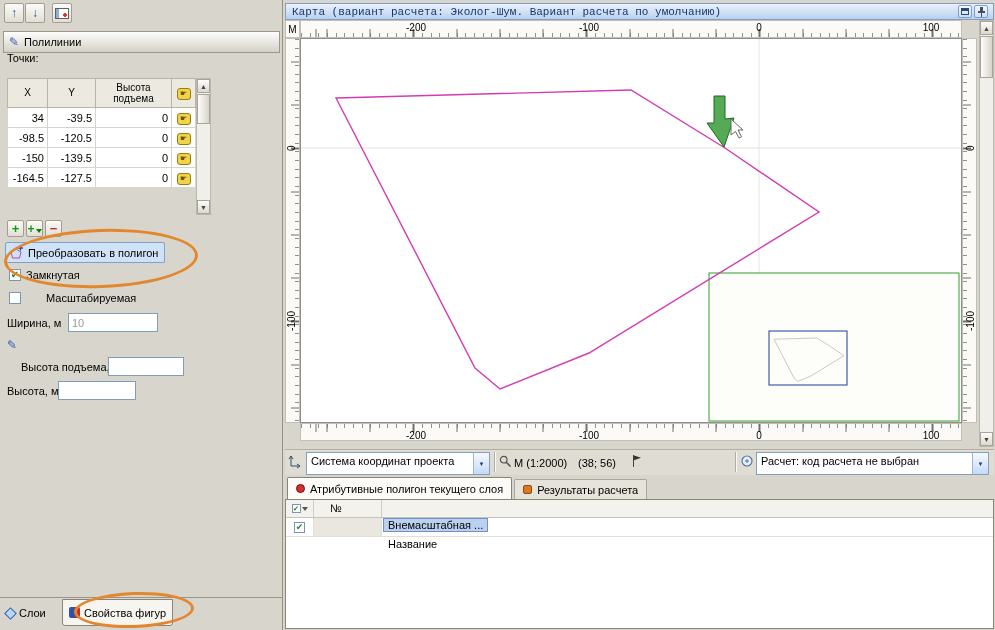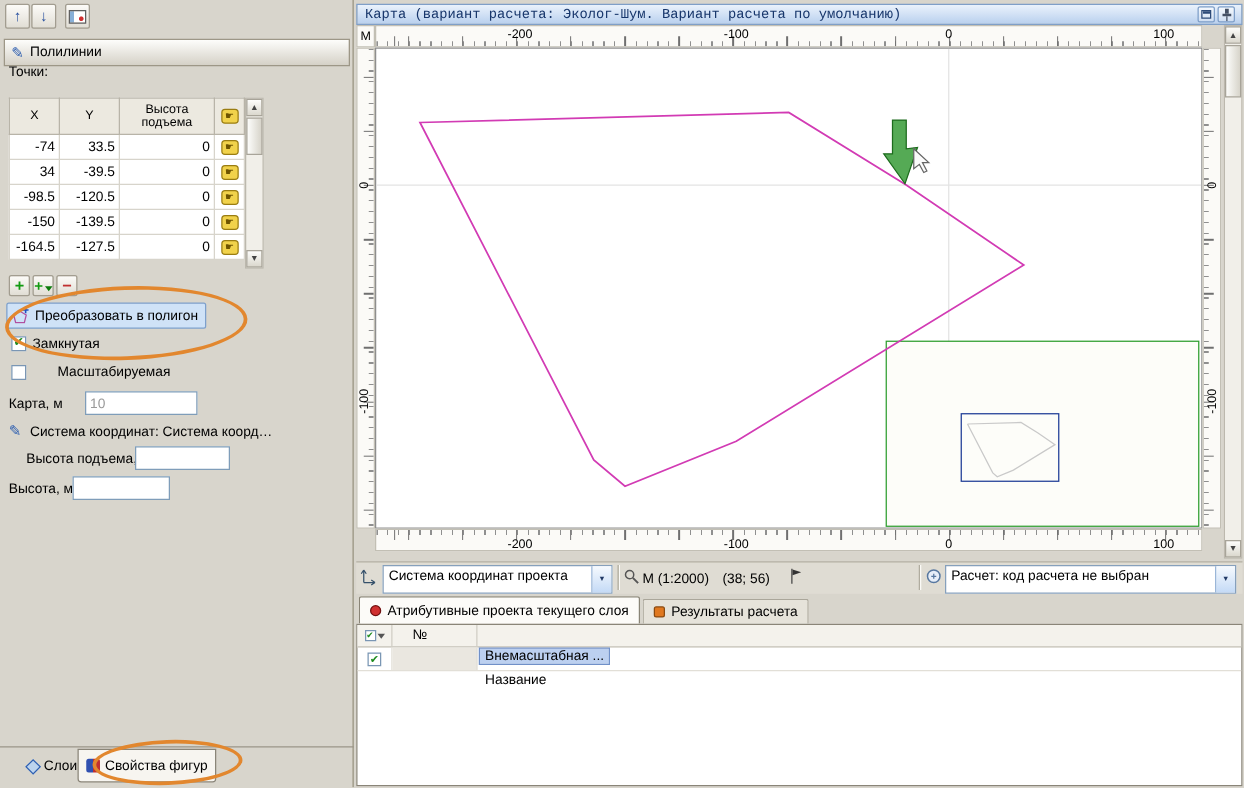--- a/index.html
+++ b/index.html
@@ -79,28 +79,20 @@
       <tbody>
           <tr>
         <th>X</th>
         <th>Y</th>
         <th>Высота подъема</th>
         <th><span class="hand-chip">
                 <span>☛</span>
               </span></th>
       </tr>
       <tr>
-        <td>-74</td>
-        <td>33.5</td>
-        <td>0</td>
-        <td style="text-align:center;"><span class="hand-chip">
-                <span>☛</span>
-              </span></td>
-      </tr>
-      <tr>
         <td>34</td>
         <td>-39.5</td>
         <td>0</td>
         <td style="text-align:center;"><span class="hand-chip">
                 <span>☛</span>
               </span></td>
       </tr>
       <tr>
         <td>-98.5</td>
         <td>-120.5</td>
@@ -154,35 +146,34 @@
     </div>
 
     <div class="cb" style="left:9px;top:269px;">
       <span>✔</span>
     </div>
     <div class="lbl" style="left:26px;top:269px;">Замкнутая</div>
 
     <div class="cb" style="left:9px;top:292px;"></div>
     <div class="lbl" style="left:26px;top:292px;margin-left:20px;">Масштабируемая</div>
 
-    <div class="lbl" style="left:7px;top:317px;">Карта, м</div>
+    <div class="lbl" style="left:7px;top:317px;">Ширина, м</div>
     <input class="txtfield" style="left: 68px; top: 313px; width: 90px; color: rgb(154, 154, 154);" value="10">
 
     <span class="abs" style="left:7px;top:338px;color:#3060b0;font-size:12px;">✎</span>
-    <div class="lbl" style="left:24px;top:340px;width:252px;overflow:hidden;">Система координат: Система коорд…</div>
 
     <div class="lbl" style="left:21px;top:361px;">Высота подъема, м</div>
     <input class="txtfield" style="left: 108px; top: 357px; width: 76px;">
 
     <div class="lbl" style="left:7px;top:385px;">Высота, м</div>
     <input class="txtfield" style="left: 58px; top: 381px; width: 78px;">
 
     <div class="abs" style="left:0;top:597px;width:283px;border-top:1px solid #9a9588;"></div>
 
-    <div class="lp-tab-idle" style="left:16px;top:600px;text-align:center;">
+    <div class="lp-tab-idle" style="left:0;top:600px;text-align:center;">
       <span style="width:9px;height:9px;transform:rotate(45deg);background:#bcd4ee;border:1px solid #3060b0;display:inline-block;"></span>
       <span>Слои</span>
     </div>
     <div class="lp-tab-active" style="left:62px;top:599px;">
       <span style="width:11px;height:11px;border-radius:2px;background:conic-gradient(#c03030 0 50%,#3050b0 50% 100%);display:inline-block;"></span>
       <span>Свойства фигур</span>
     </div>
   </div>
 
   <div class="abs" style="left:285px;top:3px;width:709px;height:17px;background:linear-gradient(#eaf2fc,#b9d0ee);border:1px solid #7f9fc8;display:flex;align-items:center;padding:0 6px;color:#17366b;">
@@ -280,21 +271,21 @@
     <path d="M5 7 h4 M7 5 v4" stroke="#5878a0" stroke-width="1"></path>
   </svg>
   <div class="combo" style="left:756px;top:452px;width:233px;">
     <span class="txt">Расчет: код расчета не выбран</span>
     <span class="cbtn">▼</span>
   </div>
 
   <div class="dtabs">
     <div class="dtab-active">
       <span style="width:9px;height:9px;border-radius:50%;background:#d03030;border:1px solid #701010;display:inline-block;"></span>
-      <span>Атрибутивные проекта текущего слоя</span>
+      <span>Атрибутивные полигон текущего слоя</span>
     </div>
     <div class="dtab-idle">
       <span style="width:9px;height:9px;background:#e07820;border:1px solid #8a4a10;border-radius:2px;display:inline-block;"></span>
       <span>Результаты расчета</span>
     </div>
   </div>
 
   <div class="abs" style="left:285px;top:499px;width:709px;height:130px;background:#fff;border:1px solid #8a8578;">
     <div style="display:flex;height:18px;background:#f4f2ec;border-bottom:1px solid #c5c2b8;">
       <div style="width:28px;border-right:1px solid #d0cdc4;display:flex;align-items:center;justify-content:center;gap:1px;">

